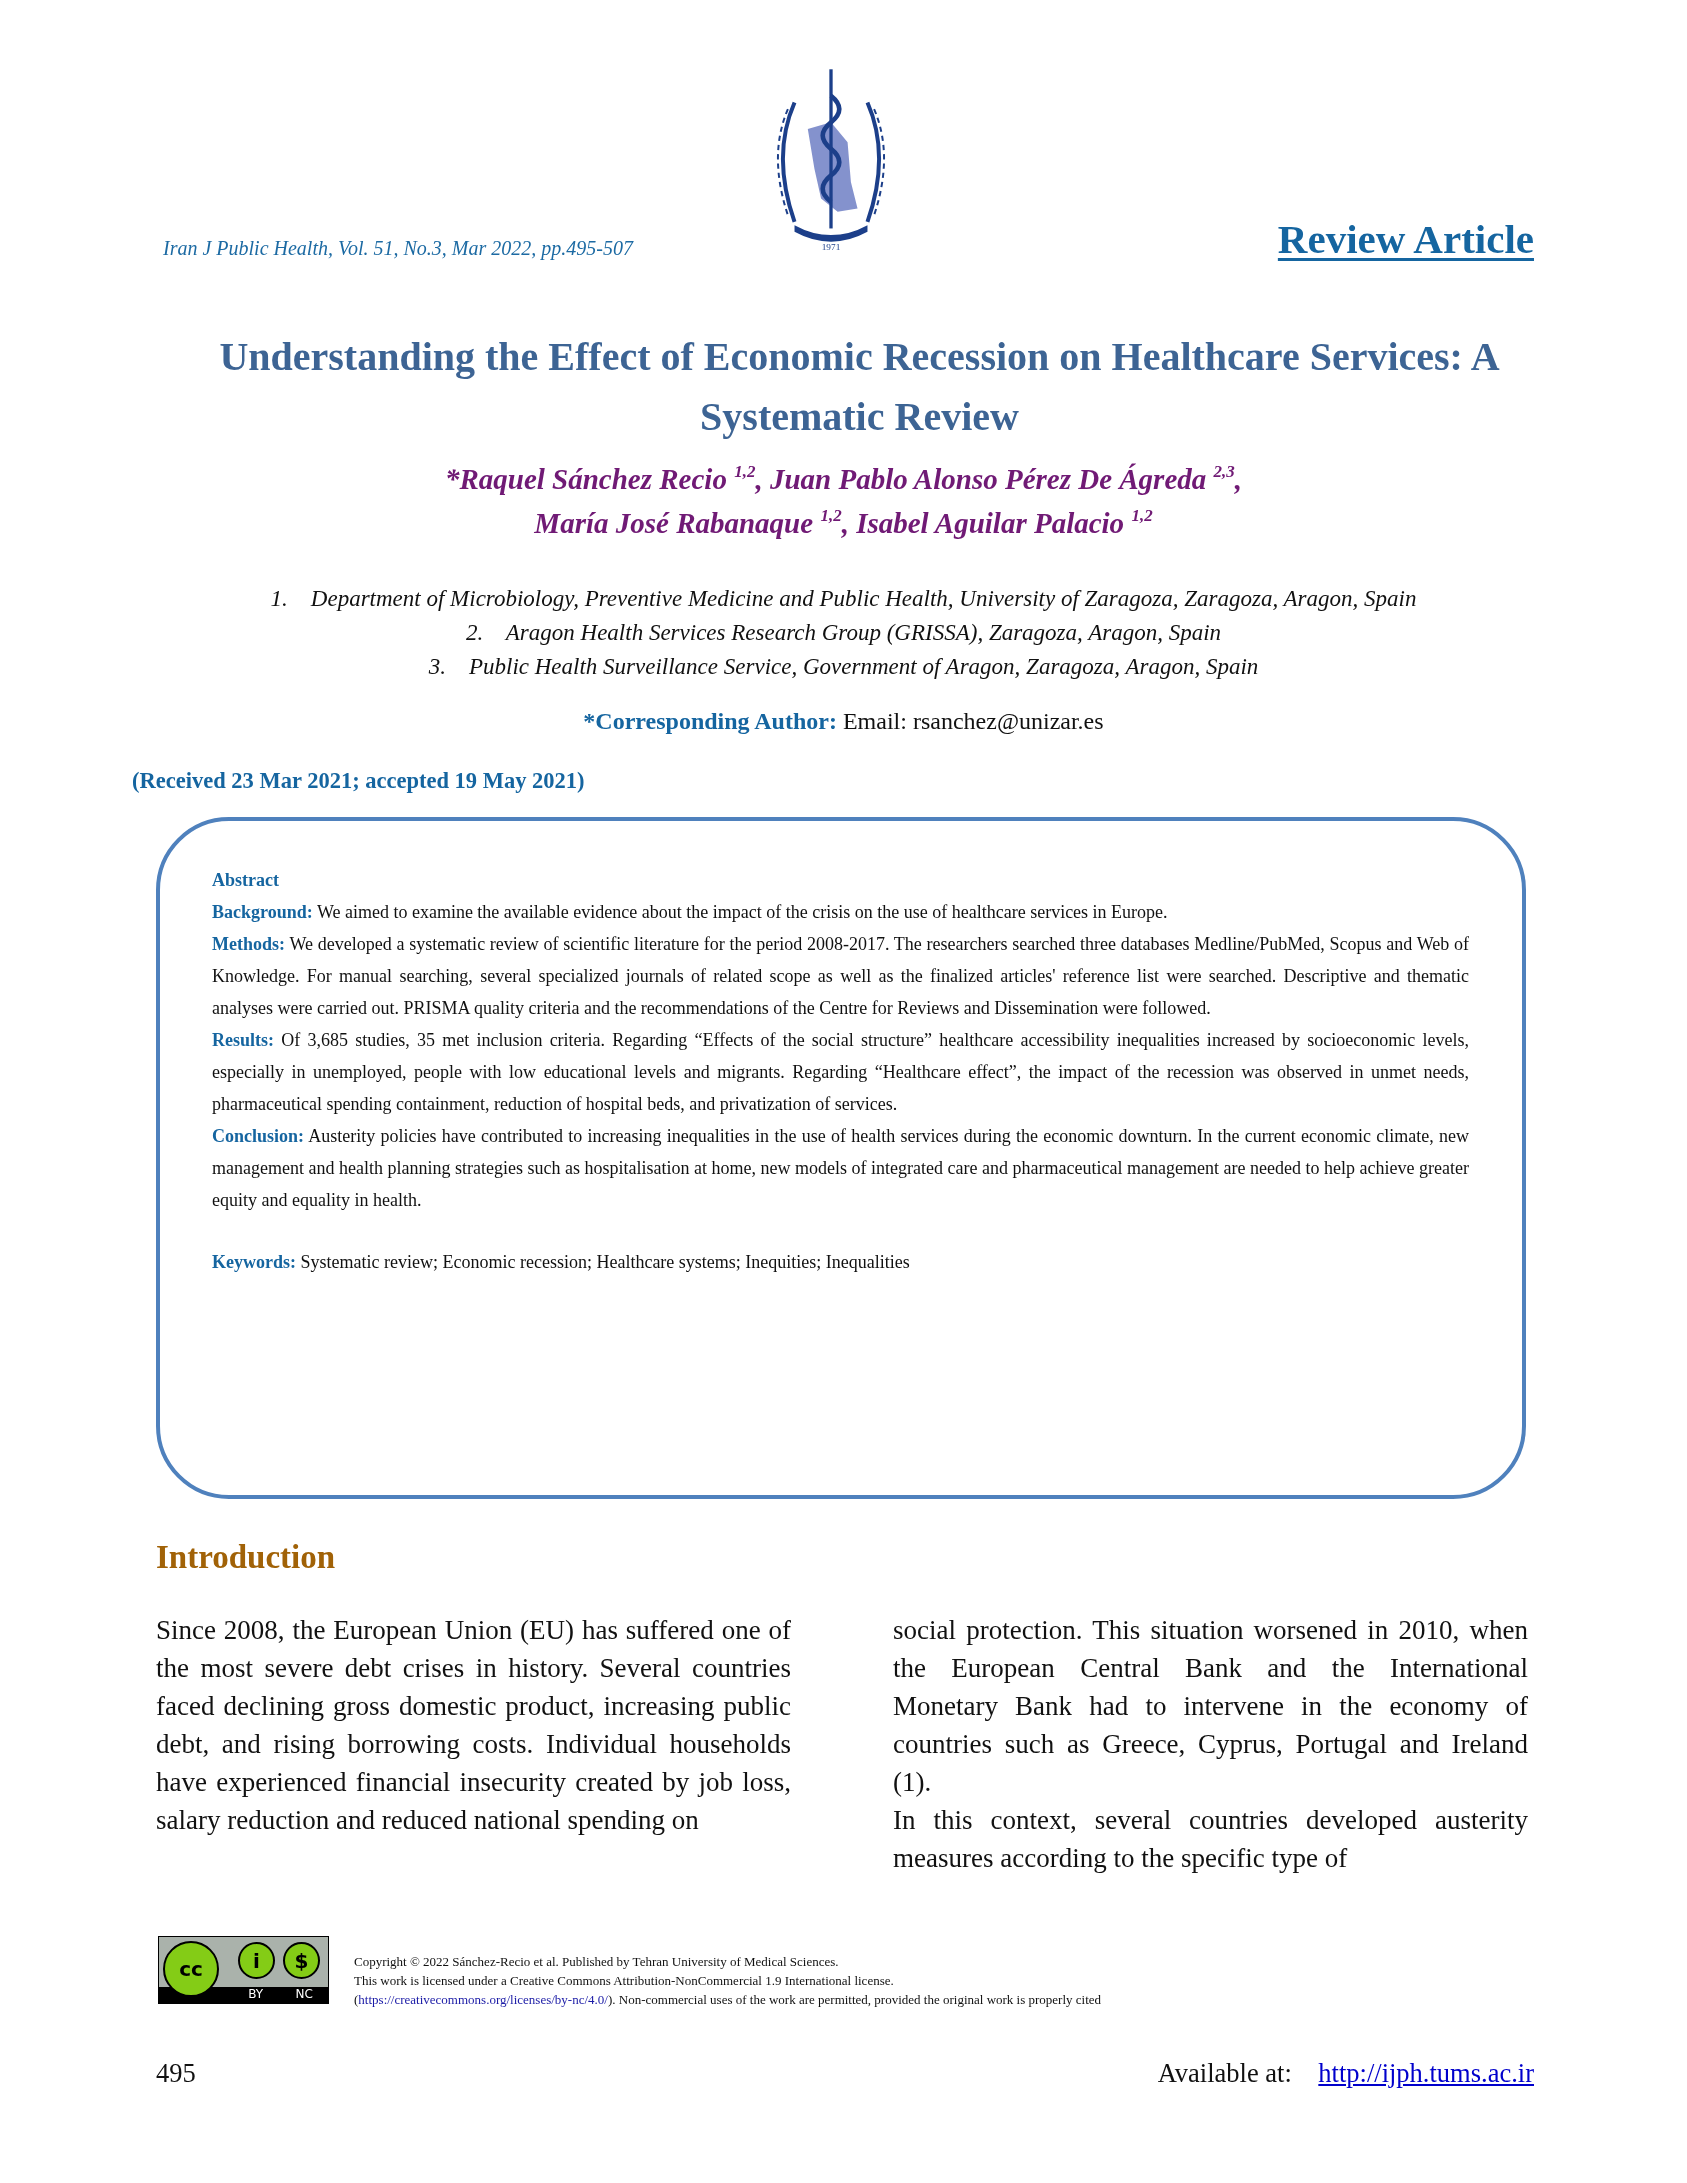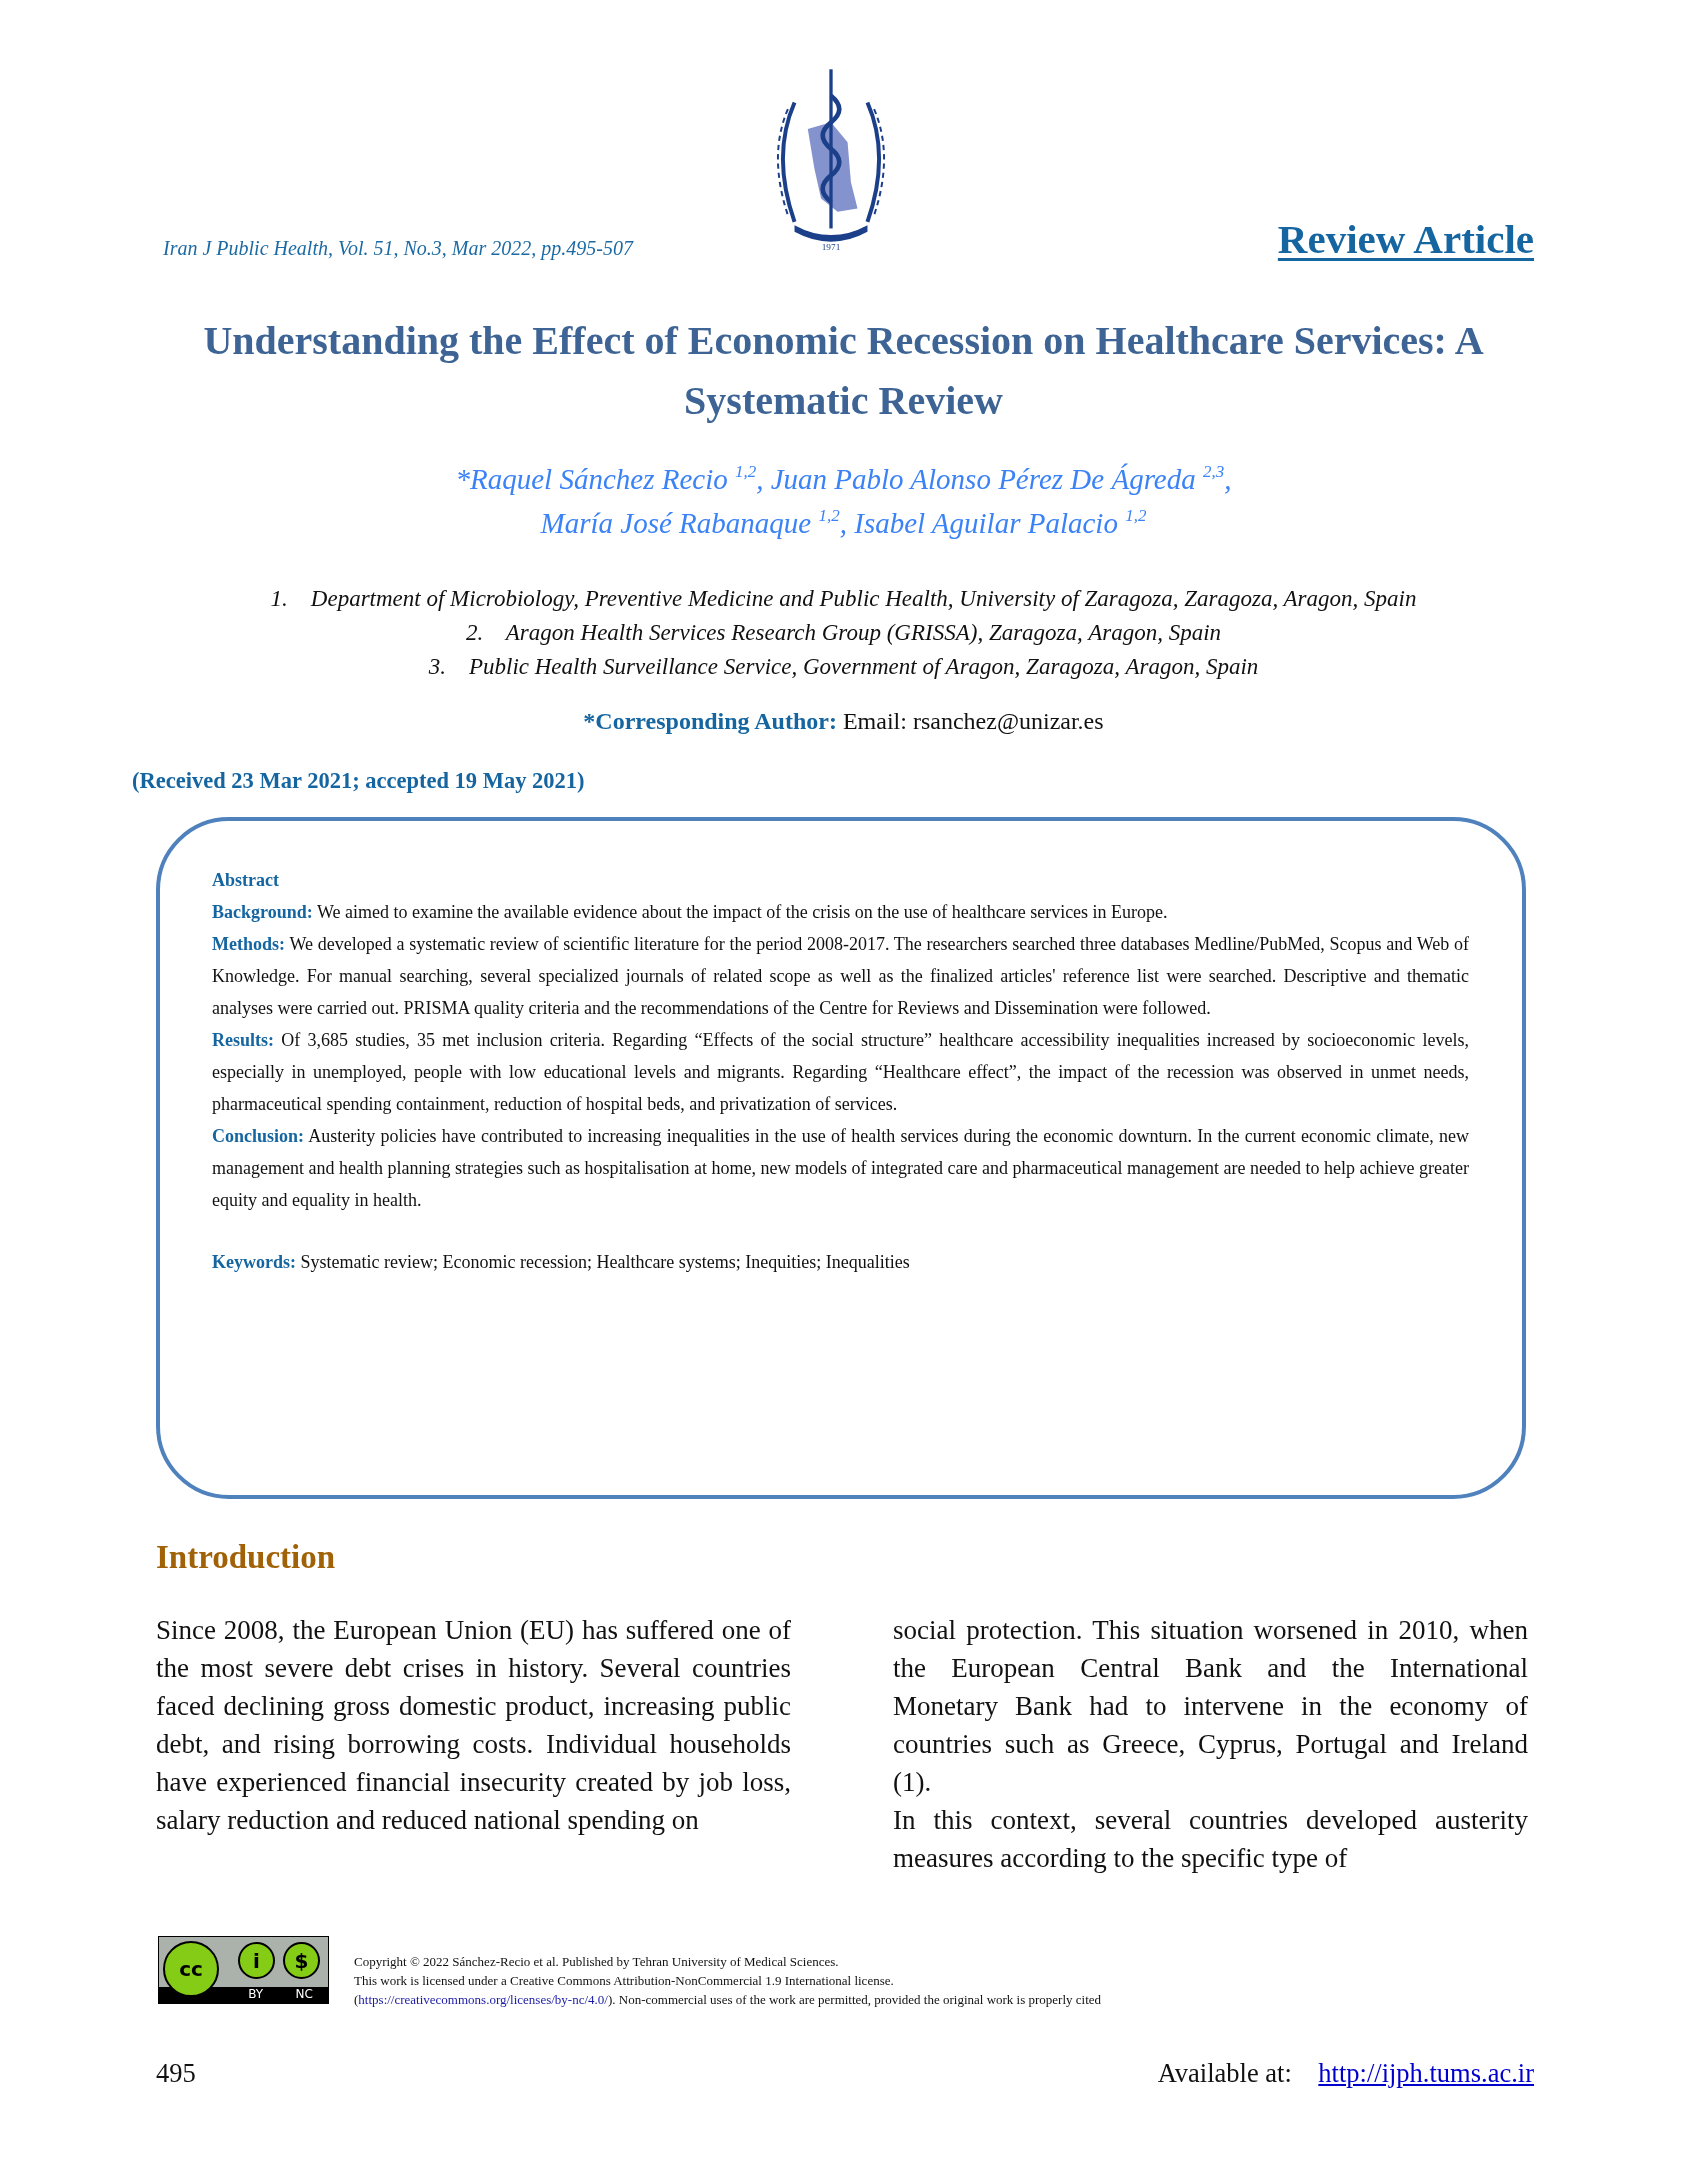--- a/index.html
+++ b/index.html
@@ -5,22 +5,22 @@
   html, body { margin:0; padding:0; background:#ffffff; }
   body { width:1688px; height:2183px; position:relative; overflow:hidden;
          font-family:"Liberation Serif", "DejaVu Serif", serif; color:#111; }
   .abs { position:absolute; }
   .journal-ref { left:163px; top:237px; font-size:20px; font-style:italic; color:#1c6aa3; }
   .logo { left:768px; top:56px; width:126px; height:199px; }
   .review-tag { right:154px; top:215px; font-size:41px; font-weight:bold; color:#1565a0;
                 text-decoration:underline; text-decoration-thickness:3.3px; text-underline-offset:5.3px; }
   .title { left:132px; width:1423px; top:311px; text-align:center; font-size:40px; font-weight:bold;
            color:#3d6494; line-height:60px; }
-  .authors { left:132px; width:1423px; top:457px; text-align:center; font-size:29px; font-weight:normal;
-             font-style:italic; color:#3b82f6; line-height:44px; }
+  .authors { left:132px; width:1423px; top:457px; text-align:center; font-size:29px; font-weight:bold;
+             font-style:italic; color:#701a75; line-height:44px; }
   .authors sup { font-size:17px; vertical-align:12px; line-height:0; }
   .affil { left:132px; width:1423px; top:582px; text-align:center; font-size:23px; font-style:italic;
            line-height:34px; color:#111; }
   .affil div { display:block; }
   .corr { left:132px; width:1423px; top:708px; text-align:center; font-size:24px; }
   .corr .lbl { color:#1565a0; font-weight:bold; }
   .received { left:132px; width:1423px; top:768px; font-size:22.5px; font-weight:bold; color:#1565a0; }
   .abstract-box { left:156px; top:817px; width:1370px; height:682px; border:4.6px solid #4f81bd;
                   border-radius:73px; box-sizing:border-box; }
   .abstract-content { left:212px; top:864px; width:1257px; font-size:18px; line-height:32px;
@@ -69,21 +69,21 @@
 
     <path d="M95 60 Q120 80 95 100 Q70 120 95 140 Q120 160 95 180 Q70 200 95 220" fill="none" stroke="#1c3f8a" stroke-width="7"></path>
 
     <path d="M40 255 Q95 285 150 255 L150 265 Q95 295 40 265 Z" fill="#1c3f8a"></path>
     <text x="95" y="292" font-size="14" text-anchor="middle" fill="#1c3f8a" font-family="Liberation Serif, serif">1971</text>
   </svg>
 </div>
 
 <div class="abs review-tag">Review Article</div>
 
-<h1 class="abs title" style="margin:0">Understanding the Effect of Economic Recession on Healthcare Services: A Systematic Review</h1>
+<h1 class="abs title" style="margin:16px">Understanding the Effect of Economic Recession on Healthcare Services: A Systematic Review</h1>
 
 <div class="abs authors">
   <span>*Raquel Sánchez Recio</span>
   <sup>1,2</sup><span>, </span>
   <span>Juan Pablo Alonso Pérez De Ágreda</span>
   <sup>2,3</sup><span>,</span><br>
   <span>María José Rabanaque</span>
   <sup>1,2</sup><span>, </span>
   <span>Isabel Aguilar Palacio</span>
   <sup>1,2</sup>

